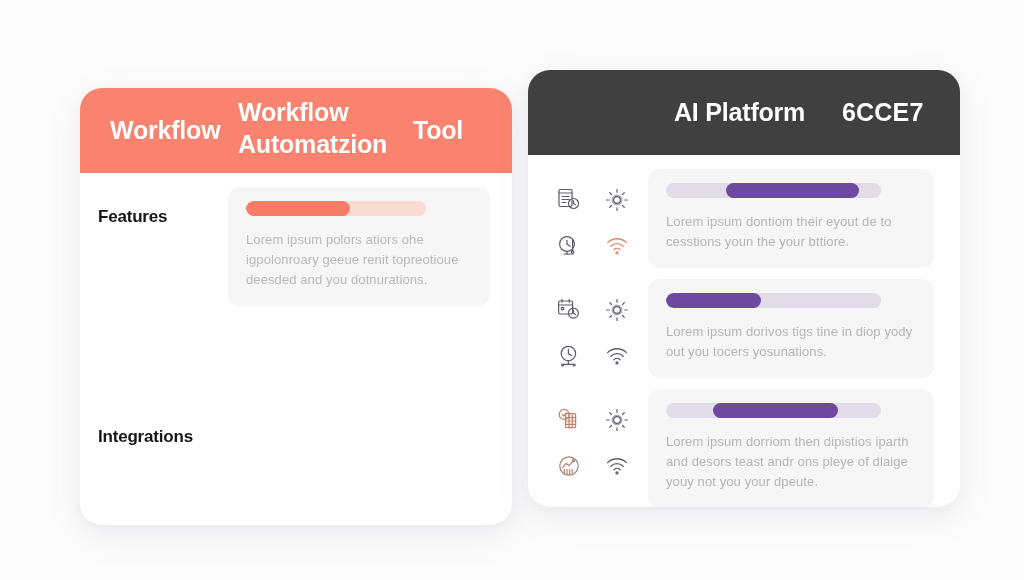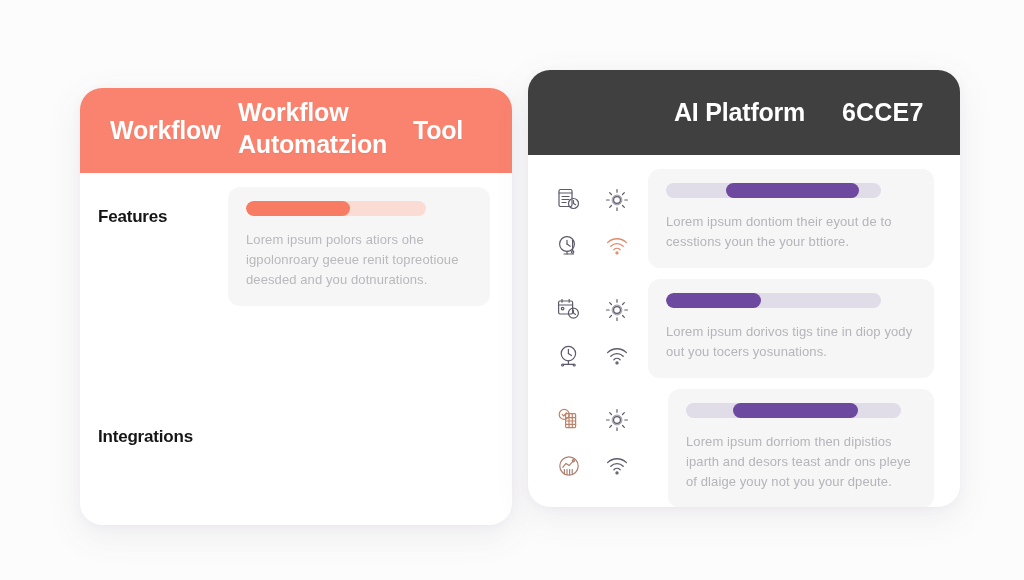--- a/index.html
+++ b/index.html
@@ -92,21 +92,21 @@
   
   .row {
     position: absolute;
     left: 0;
     width: 100%;
     display: flex;
     align-items: flex-start;
   }
   .row-1 { top: 14px; }
   .row-2 { top: 124px; }
-  .row-3 { top: 234px; gap: 20px; }
+  .row-3 { top: 234px; }
 
   
   .row-label {
     width: 148px;
     padding-left: 18px;
     padding-top: 20px;
     font-size: 17px;
     font-weight: 700;
     color: #161616;
     letter-spacing: -0.2px;

